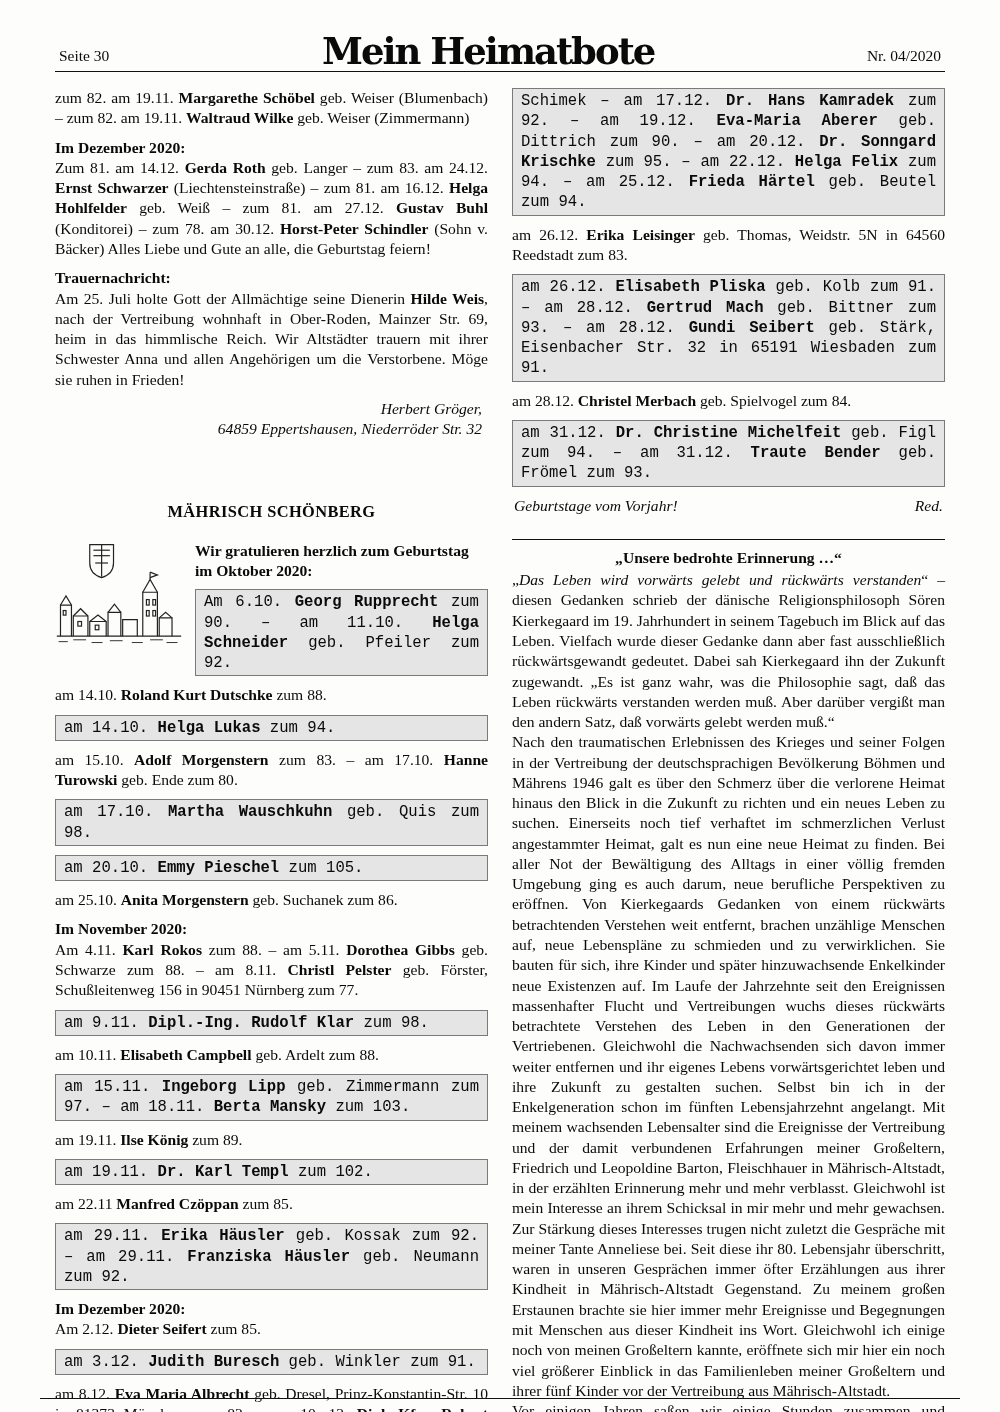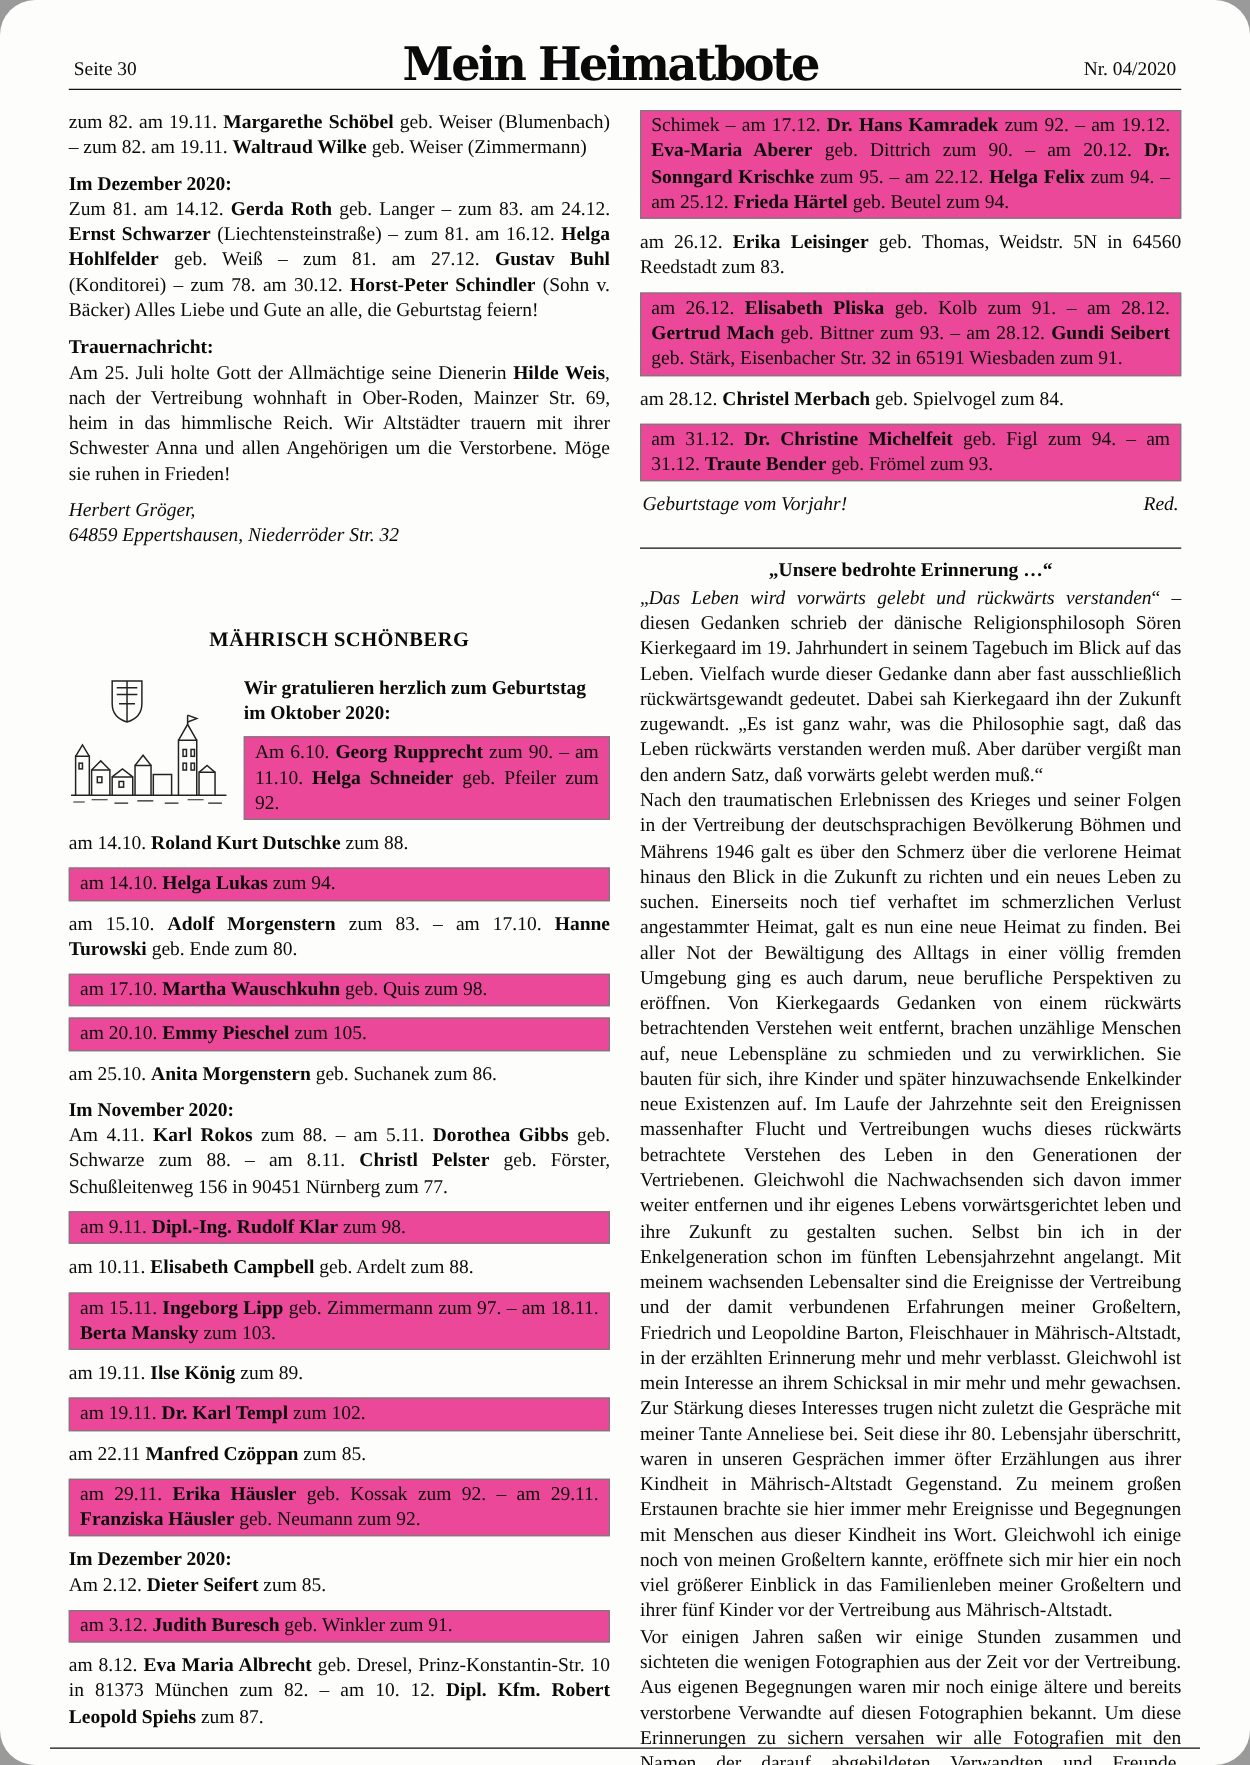--- a/index.html
+++ b/index.html
@@ -1,31 +1,30 @@
 <!DOCTYPE html>
 <html lang="de"><head>
 <meta charset="utf-8">
 <style>
   html,body{margin:0;padding:0;background:#9a9a9a;}
   .page{
     width:1000px;height:1412px;margin:0 auto;background:#fdfdfb;color:#0a0a0a;
     box-sizing:border-box;padding:34px 55px 20px;position:relative;overflow:hidden;
     font-family:"Liberation Serif","DejaVu Serif",serif;
-    border-radius:28px;
   }
   .header-row{display:flex;justify-content:space-between;align-items:flex-end;border-bottom:1.5px solid #111;padding:0 4px 2px;}
   .page-num,.issue{font-size:15.5px;padding-bottom:4px;}
   .masthead{font-family:"DejaVu Serif",serif;font-weight:700;font-size:37px;line-height:.95;letter-spacing:-2px;}
   .columns{display:flex;gap:24px;margin-top:16px;}
   .col{width:433px;flex:none;font-size:15.6px;line-height:1.3;text-align:justify;hyphens:auto;}
   .para{margin:0 0 9px;}
   .para.essay{margin:0;}
   .subhead{margin:9px 0 0;font-weight:bold;text-align:left;}
-  .box{background:#ec4899;border:1px solid #7a7a7a;padding:2px 8px;margin:0 0 9px;}
-  .sig{text-align:left;font-style:italic;margin:4px 6px 2px 0;}
+  .box{background:#e5e5e5;border:1px solid #7a7a7a;padding:2px 8px;margin:0 0 9px;font-family:Liberation Mono, monospace;}
+  .sig{text-align:right;font-style:italic;margin:4px 6px 2px 0;}
   .center-head{text-align:center;font-weight:bold;margin:10px 0;}
   .center-head.section-gap{margin:62px 0 16px;font-size:16.4px;letter-spacing:.4px;}
   .center-head.essay-head{margin:8px 0 2px;}
   .intro{margin:0 0 9px;overflow:hidden;}
   .town-art{float:left;width:128px;height:112px;margin:0 12px 2px 0;}
   .intro-text{font-weight:bold;margin:2px 0 8px;overflow:hidden;text-align:left;}
   .intro .box{overflow:hidden;margin-bottom:0;}
   .byline-row{display:flex;justify-content:space-between;font-style:italic;margin:6px 2px 23px;}
   hr.rule{border:none;border-top:1.5px solid #111;margin:2px 0 8px;}
   .footer-rule{position:absolute;left:40px;right:40px;bottom:13px;border-top:1.2px solid #111;}

